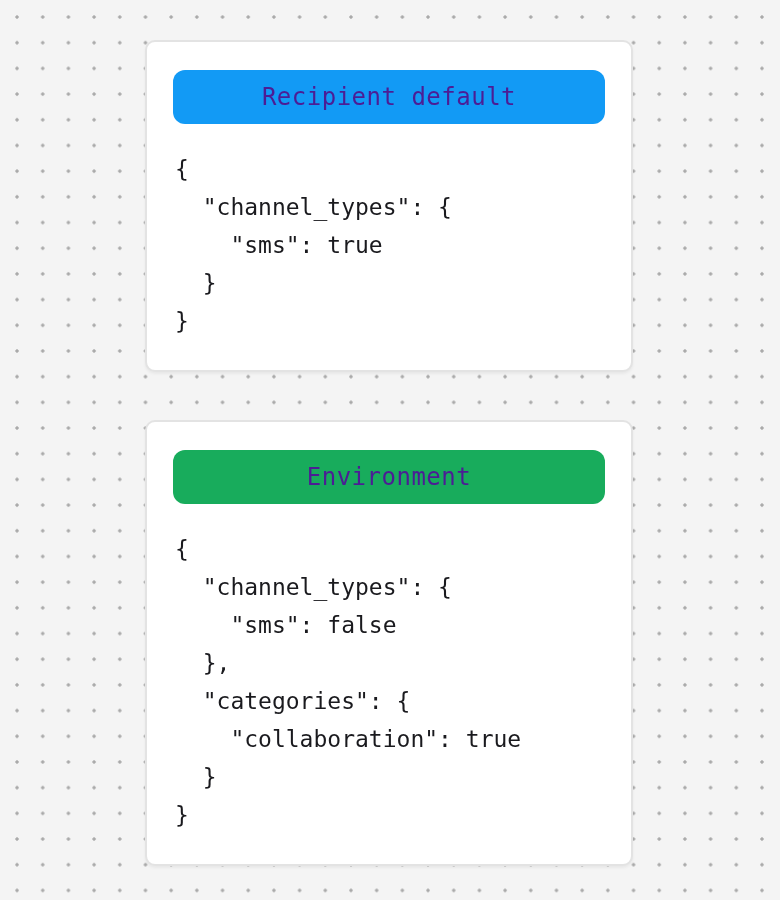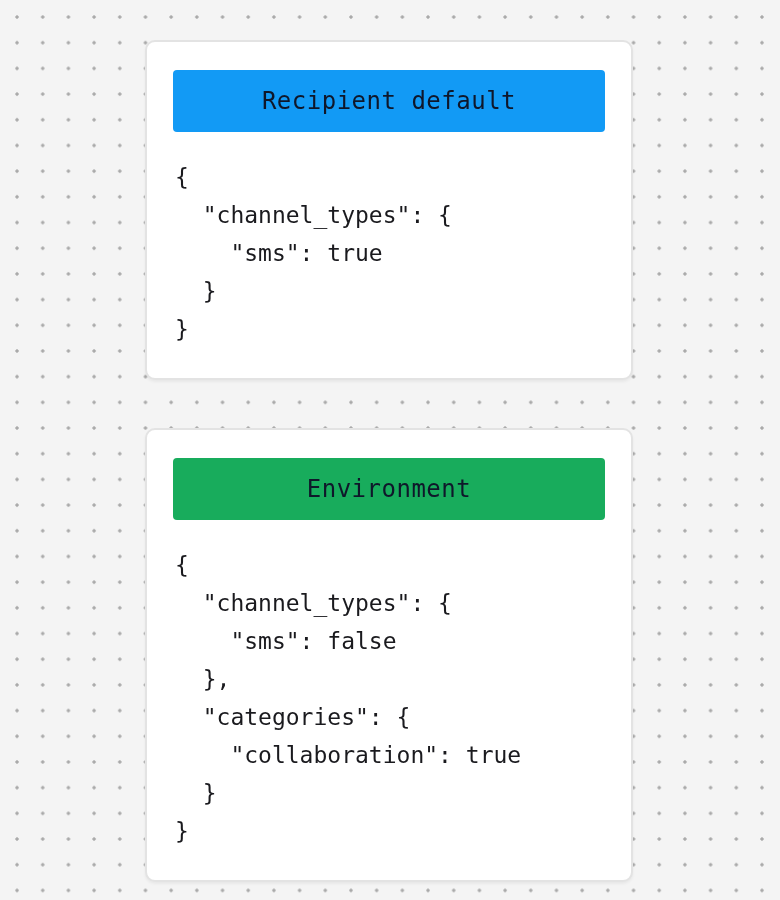--- a/index.html
+++ b/index.html
@@ -24,26 +24,26 @@
     margin-left: 145px;
     background: #ffffff;
     border: 2px solid #e3e3e3;
     border-radius: 10px;
     padding: 28px 26px 28px 26px;
     box-shadow: 0 2px 3px rgba(0,0,0,0.05);
   }
   .card.first { margin-top: 40px; }
   .card.second { margin-top: 48px; }
   .pill {
-    height: 62px;
-    border-radius: 4px;
+    height: 54px;
+    border-radius: 12px;
     display: flex;
     align-items: center;
     justify-content: center;
-    color: #0f172a;
+    color: #4c1d95;
     font-size: 24px;
     letter-spacing: 0.5px;
   }
   .code {
     margin: 26px 0 2px 0;
     padding-left: 2px;
     font-family: "DejaVu Sans Mono", "Liberation Mono", monospace;
     font-size: 23px;
     line-height: 38px;
     color: #1a1a1e;

